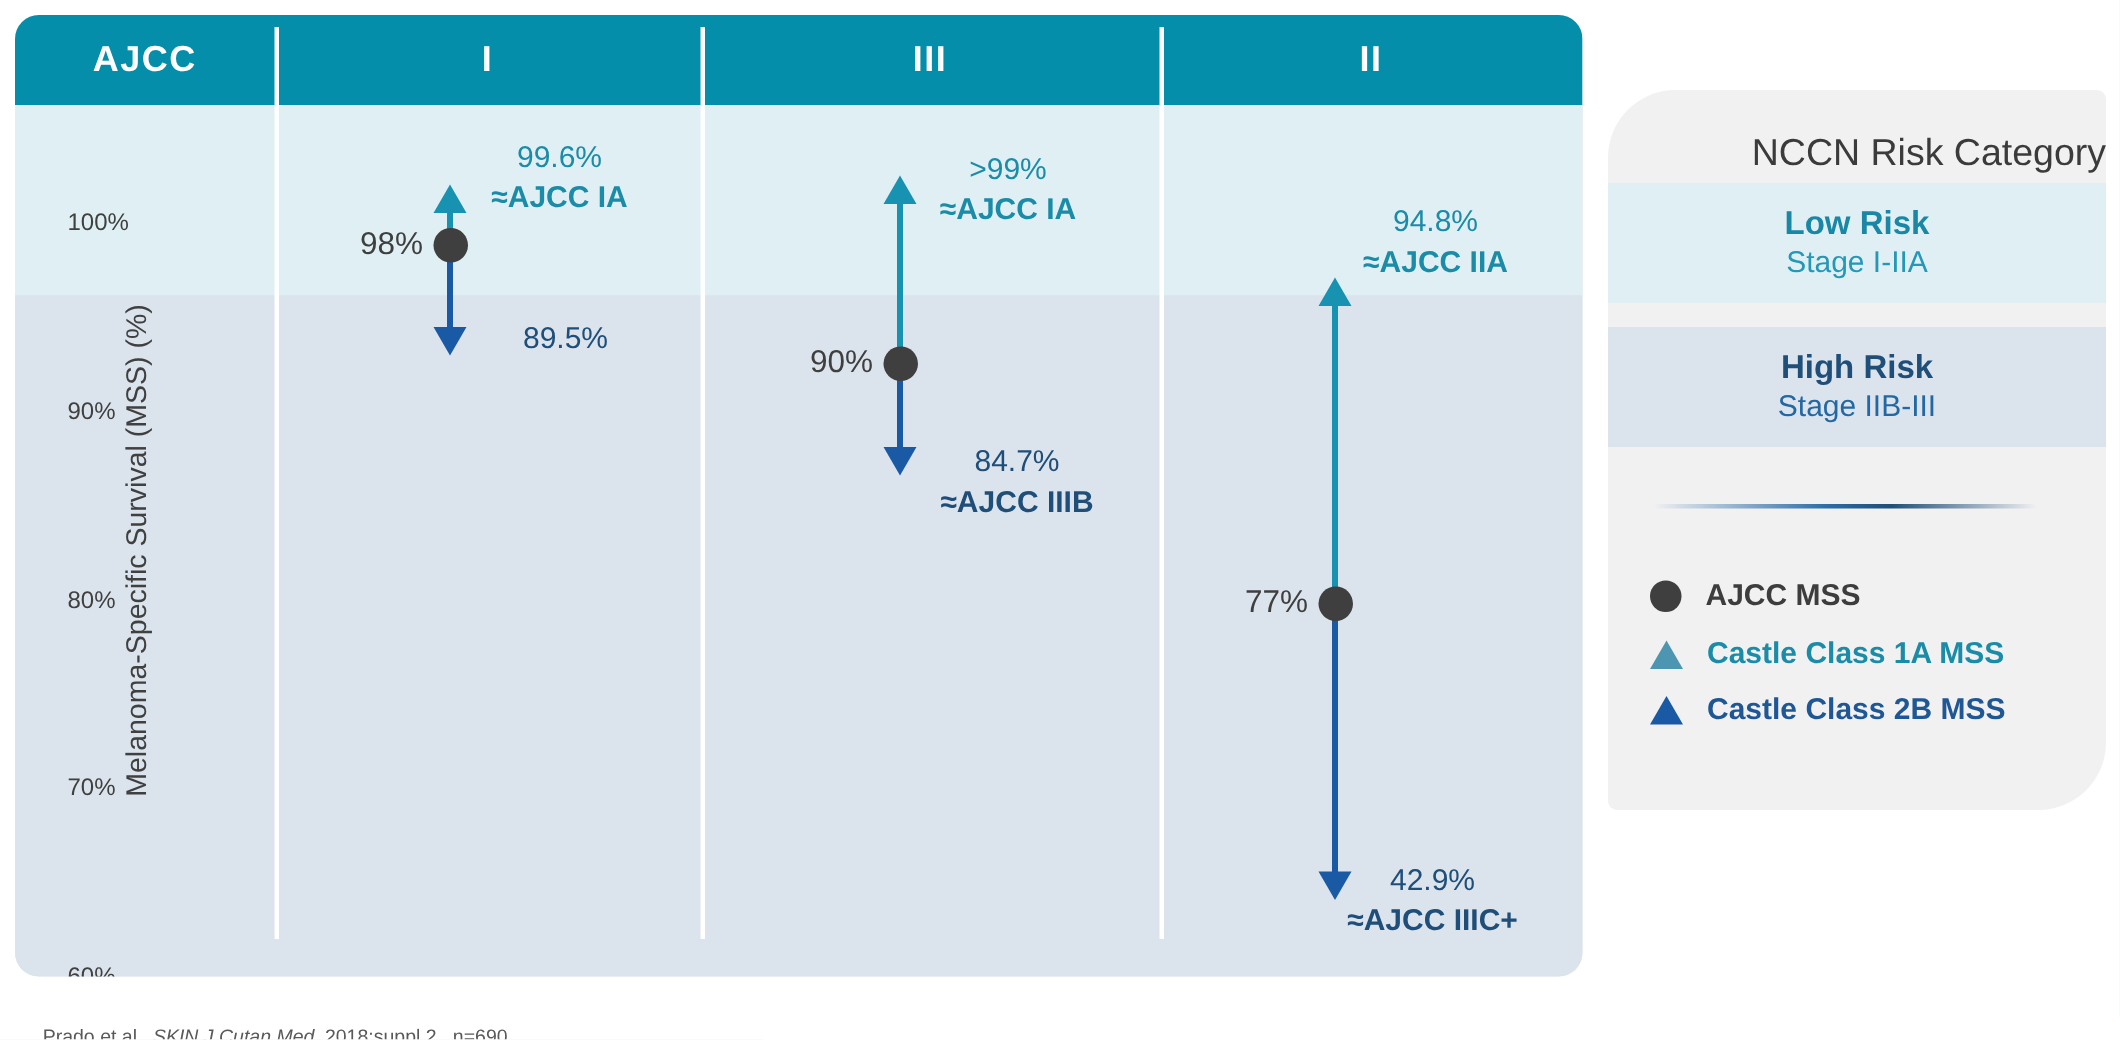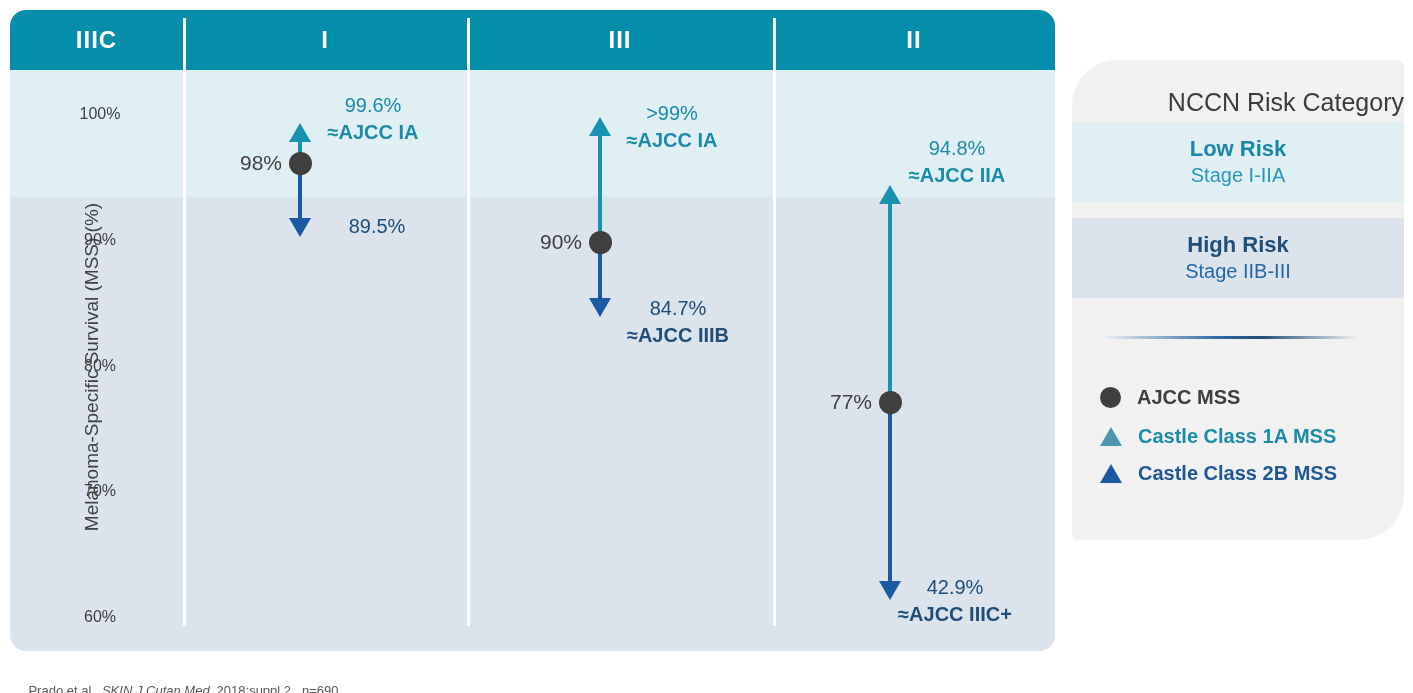--- a/index.html
+++ b/index.html
@@ -28,22 +28,22 @@
   .stage-header{position:absolute;left:0;top:0;width:100%;height:60px;
     background:var(--teal-header);display:grid;
     grid-template-columns:173px 284px 306px 282px;align-items:center;}
   .stage-header .cell{color:#fff;text-align:center;font-size:24px;font-weight:600;
     letter-spacing:1px;}
   .col-divider{position:absolute;top:8px;height:608px;width:3px;background:#fff;}
 
   .y-axis-title{position:absolute;left:82px;top:357px;width:0;height:0;}
   .y-axis-title > span{position:absolute;transform:translate(-50%,-50%) rotate(-90deg);
     white-space:nowrap;font-size:19px;color:var(--axis-text);}
-  .y-tick{position:absolute;left:35px;width:110px;text-align:center;
-    font-size:16px;color:var(--axis-text);}
+  .y-tick{position:absolute;left:35px;width:110px;text-align:left;
+    font-size:16px;color:var(--axis-text);margin-top:35px;}
 
   .vline{position:absolute;width:4px;border-radius:1px;}
   .head-up{position:absolute;width:0;height:0;
     border-left:11px solid transparent;border-right:11px solid transparent;
     border-bottom:19px solid var(--teal);}
   .head-down{position:absolute;width:0;height:0;
     border-left:11px solid transparent;border-right:11px solid transparent;
     border-top:19px solid var(--navy);}
   .ajcc-dot{position:absolute;width:23px;height:23px;border-radius:50%;
     background:var(--dot-gray);}
@@ -94,21 +94,21 @@
 </head>
 <body>
 
 <div id="stage-canvas">
 
   <div class="chart-panel">
     <div class="band band-low"></div>
     <div class="band band-high"></div>
 
     <div class="stage-header">
-      <div class="cell">IIIC</div>
+      <div class="cell">AJCC</div>
       <div class="cell">I</div>
       <div class="cell">III</div>
       <div class="cell">II</div>
     </div>
 
     <div class="col-divider" style="left:173px;"></div>
     <div class="col-divider" style="left:457px;"></div>
     <div class="col-divider" style="left:763px;"></div>
 
     <div class="y-axis-title">

